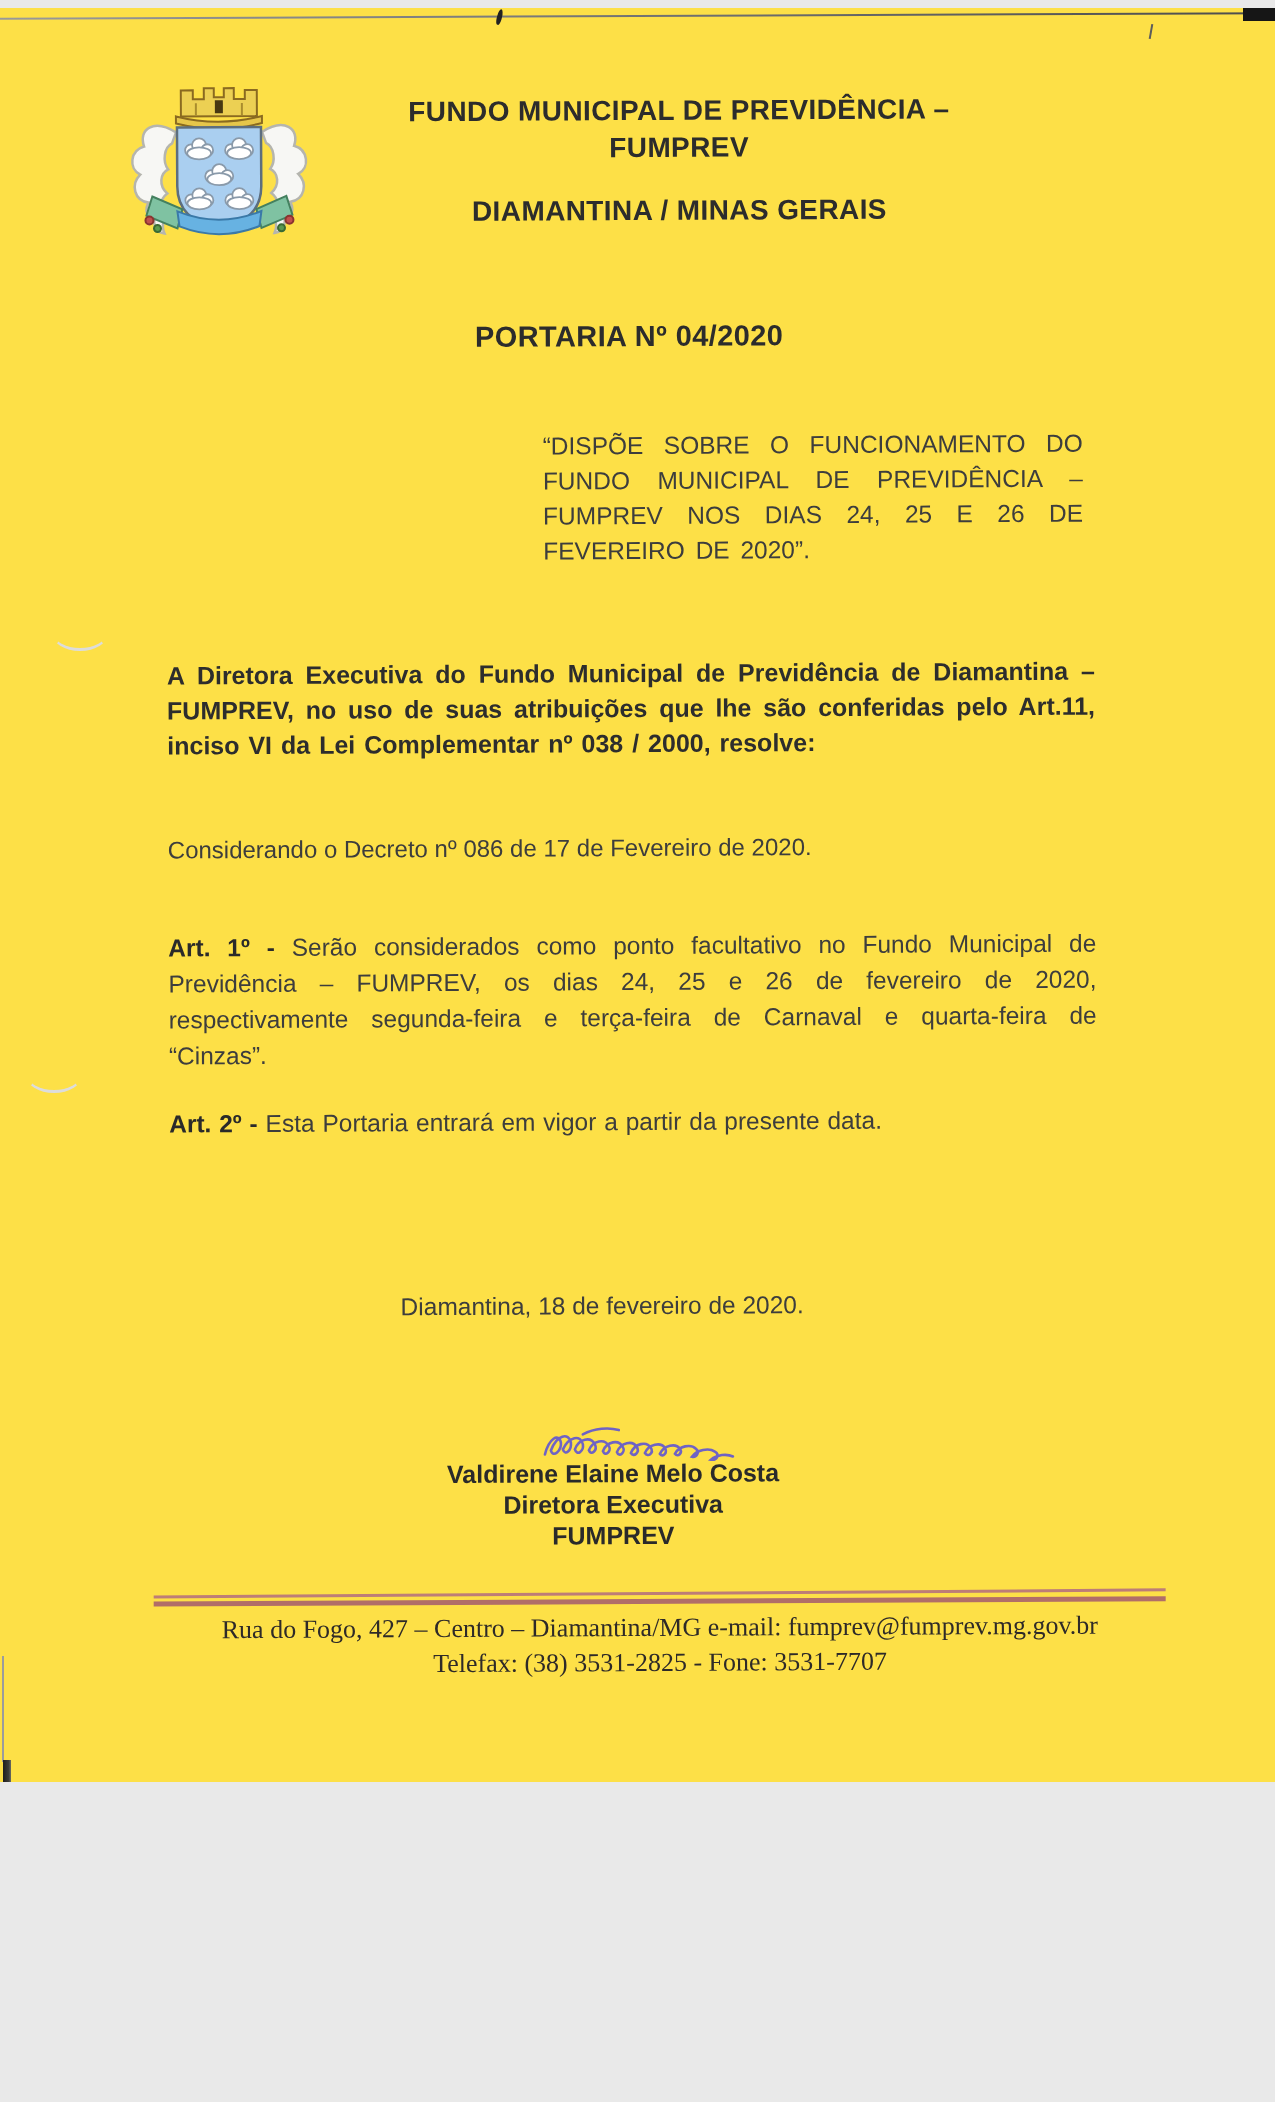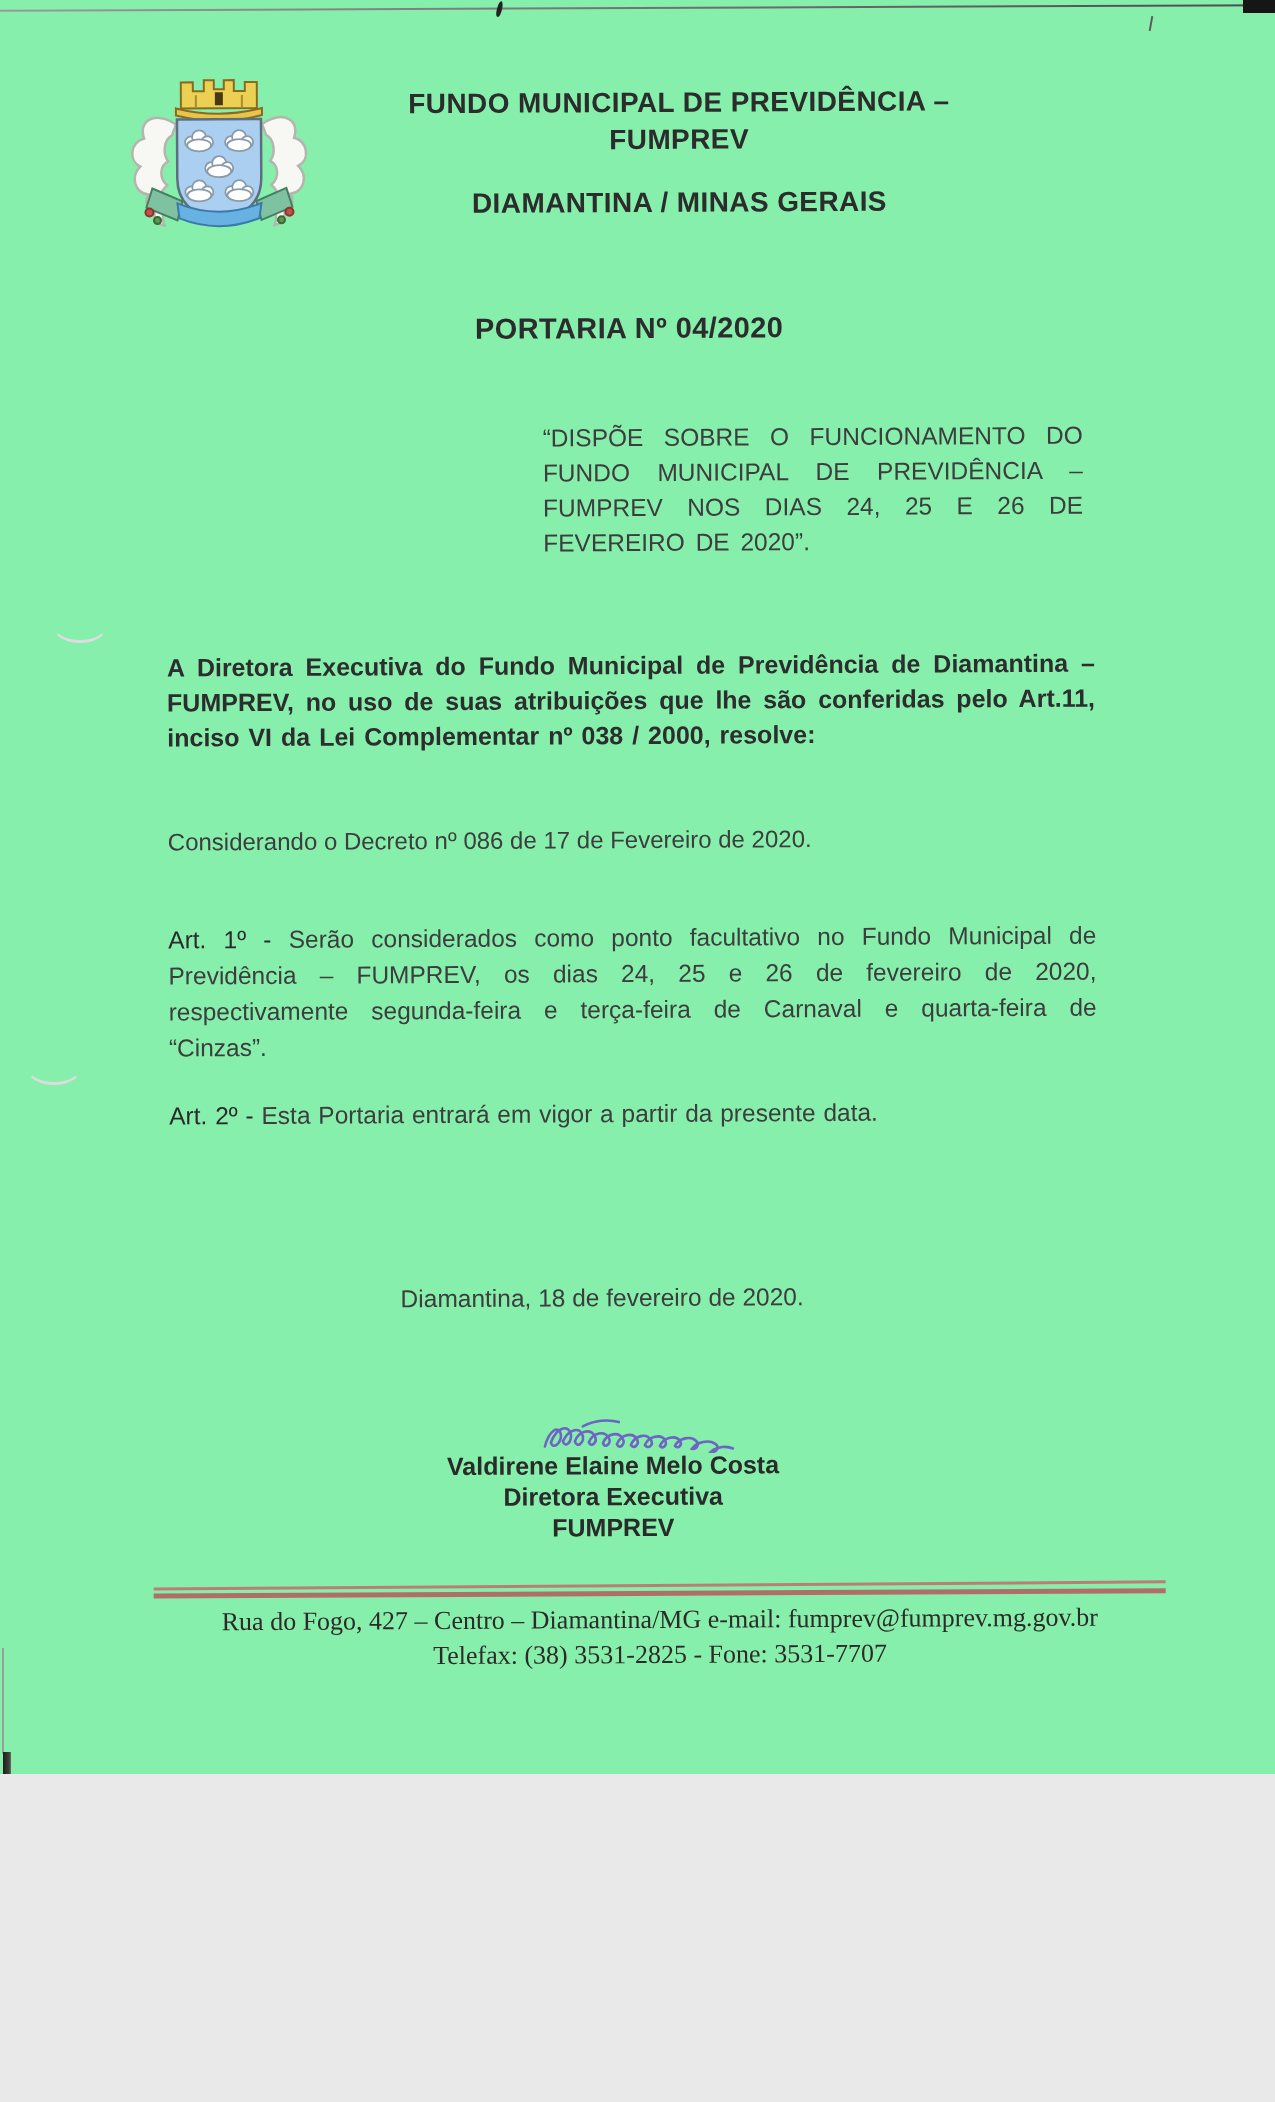--- a/index.html
+++ b/index.html
@@ -1,18 +1,18 @@
 <!DOCTYPE html>
 <html><head>
 <meta charset="utf-8">
 <style>
   html,body{margin:0;padding:0;background:#e9e9e9;}
   .page{
-    position:relative;width:1275px;height:1774px;margin:0 auto;
-    background:#86efac;overflow:hidden;
+    position:relative;width:1275px;height:1774px;margin:8px auto;
+    background:#fde047;overflow:hidden;
     font-family:"Liberation Sans",sans-serif;color:#383838;
   }
   .content{position:absolute;inset:0;transform:rotate(-0.3deg);}
   
   .edge-top{position:absolute;left:0;top:7px;width:100%;height:2px;
     background:linear-gradient(90deg,#9a9a9a,#6f6f6f 55%,#4c4c4c);transform:rotate(-0.25deg);}
   .corner-mark{position:absolute;right:0;top:0;width:32px;height:13px;background:#161616;}
   .pen-mark{position:absolute;left:497px;top:1px;width:5px;height:16px;background:#222;
     border-radius:60% 60% 50% 50%;transform:rotate(14deg);}
   .tick-mark{position:absolute;left:1150px;top:16px;width:2px;height:15px;background:#5c5c5c;transform:rotate(10deg);}
@@ -36,21 +36,21 @@
   .quote{position:absolute;left:545px;top:420px;width:540px;text-align:justify;
     font-size:24.5px;line-height:35px;color:#3d3d3d;word-spacing:4px;}
   
   .preamble{position:absolute;left:168px;top:648px;width:928px;text-align:justify;
     font-weight:bold;font-size:25px;line-height:35px;color:#2d2d2d;word-spacing:2px;}
   .considering{position:absolute;left:168px;top:826px;width:928px;font-size:24px;color:#3d3d3d;}
   .article{position:absolute;left:168px;width:928px;text-align:justify;
     font-size:24.5px;line-height:36px;color:#3d3d3d;word-spacing:4px;}
   .art1{top:920px;}
   .art2{top:1096px;text-align:left;word-spacing:1px;}
-  .art-label{font-weight:normal;color:#2a2a2a;}
+  .art-label{font-weight:bold;color:#2a2a2a;}
   
   .dateline{position:absolute;left:300px;top:1284px;width:600px;text-align:center;
     font-size:24.5px;color:#3d3d3d;}
   .sig-scribble{position:absolute;left:536px;top:1412px;width:200px;height:48px;}
   .sig-block{position:absolute;left:348px;top:1450px;width:524px;text-align:center;
     font-weight:bold;font-size:25px;line-height:31px;color:#2a2a2a;}
   
   .footer-rule{position:absolute;left:150px;top:1584px;width:1012px;}
   .footer-rule .r1{height:3px;background:#bd7d77;margin-bottom:4px;transform:rotate(-0.1deg);}
   .footer-rule .r2{height:5px;background:#b16e68;}

